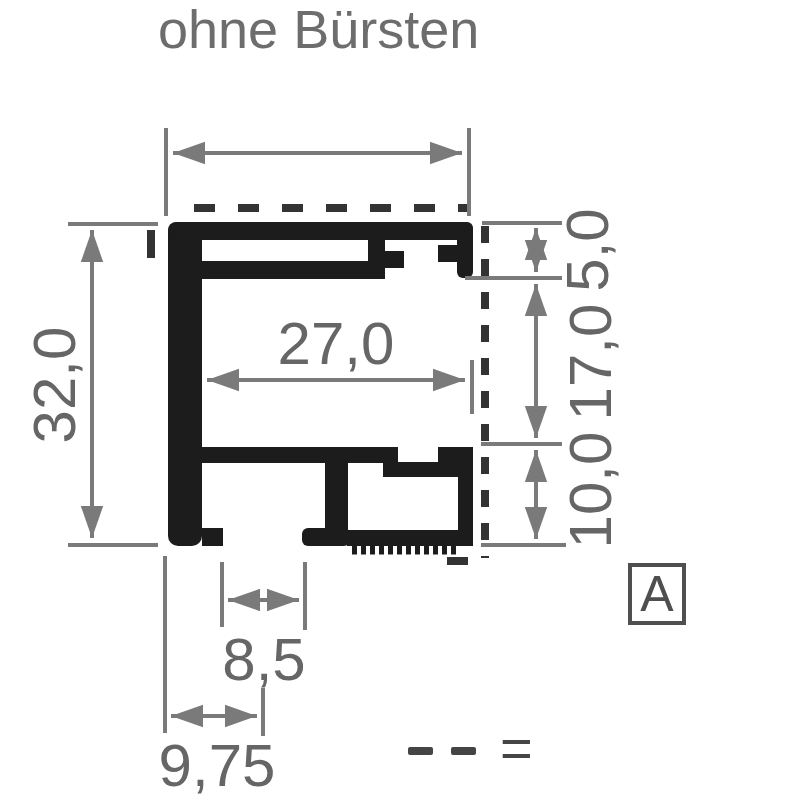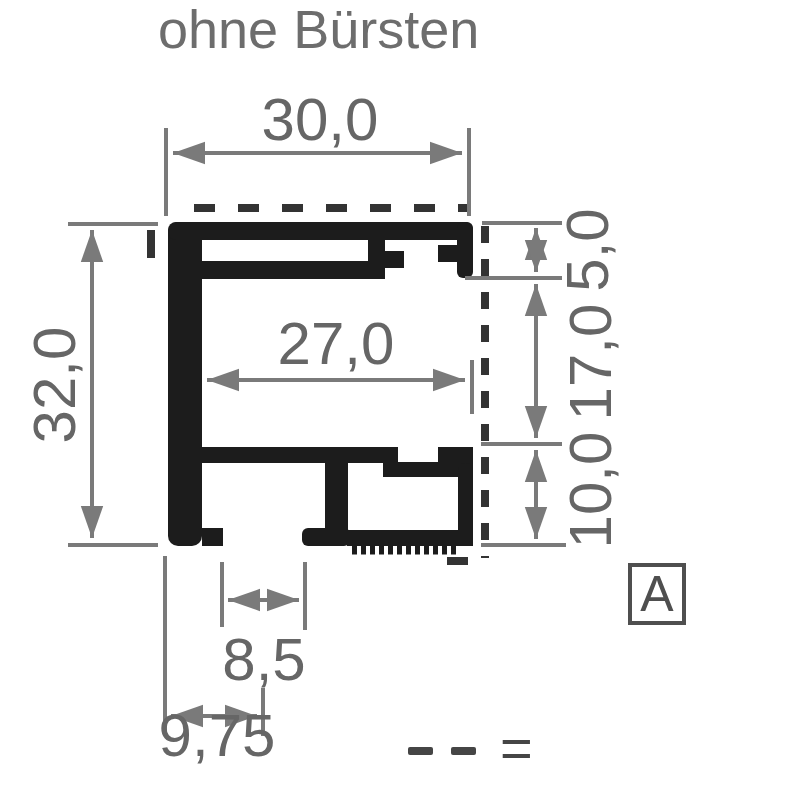--- a/index.html
+++ b/index.html
@@ -92,35 +92,34 @@
       <line x1="228" y1="600" x2="299" y2="600" marker-start="url(#ah)" marker-end="url(#ah)"></line>
 
       <line x1="165" y1="556" x2="165" y2="733"></line>
       <line x1="263" y1="688" x2="263" y2="736"></line>
       <line x1="171" y1="716" x2="257" y2="716" marker-start="url(#ah)" marker-end="url(#ah)"></line>
     </g>
   </svg>
 
   <div class="title">ohne Bürsten</div>
 
-  <div class="label" style="left:320px;top:120px;">30,0</div>
 
   <div class="label rot" style="left:55px;top:385px;">32,0</div>
 
   <div class="label" style="left:336px;top:344px;">27,0</div>
 
   <div class="label rot" style="left:588px;top:250px;">5,0</div>
 
   <div class="label rot" style="left:591px;top:362px;">17,0</div>
 
   <div class="label rot" style="left:591px;top:490px;">10,0</div>
 
   <div class="label" style="left:264px;top:652px;margin-top:8px;">8,5</div>
 
-  <div class="label" style="left:217px;top:736px;">9,75</div>
+  <div class="label" style="left:217px;top:766px;">9,75</div>
 
   <div class="section-box">
     <span>A</span>
   </div>
 
   <div class="legend">
     <span class="dash"></span>
     <span class="dash"></span>
     <span class="eq">=</span>
   </div>

